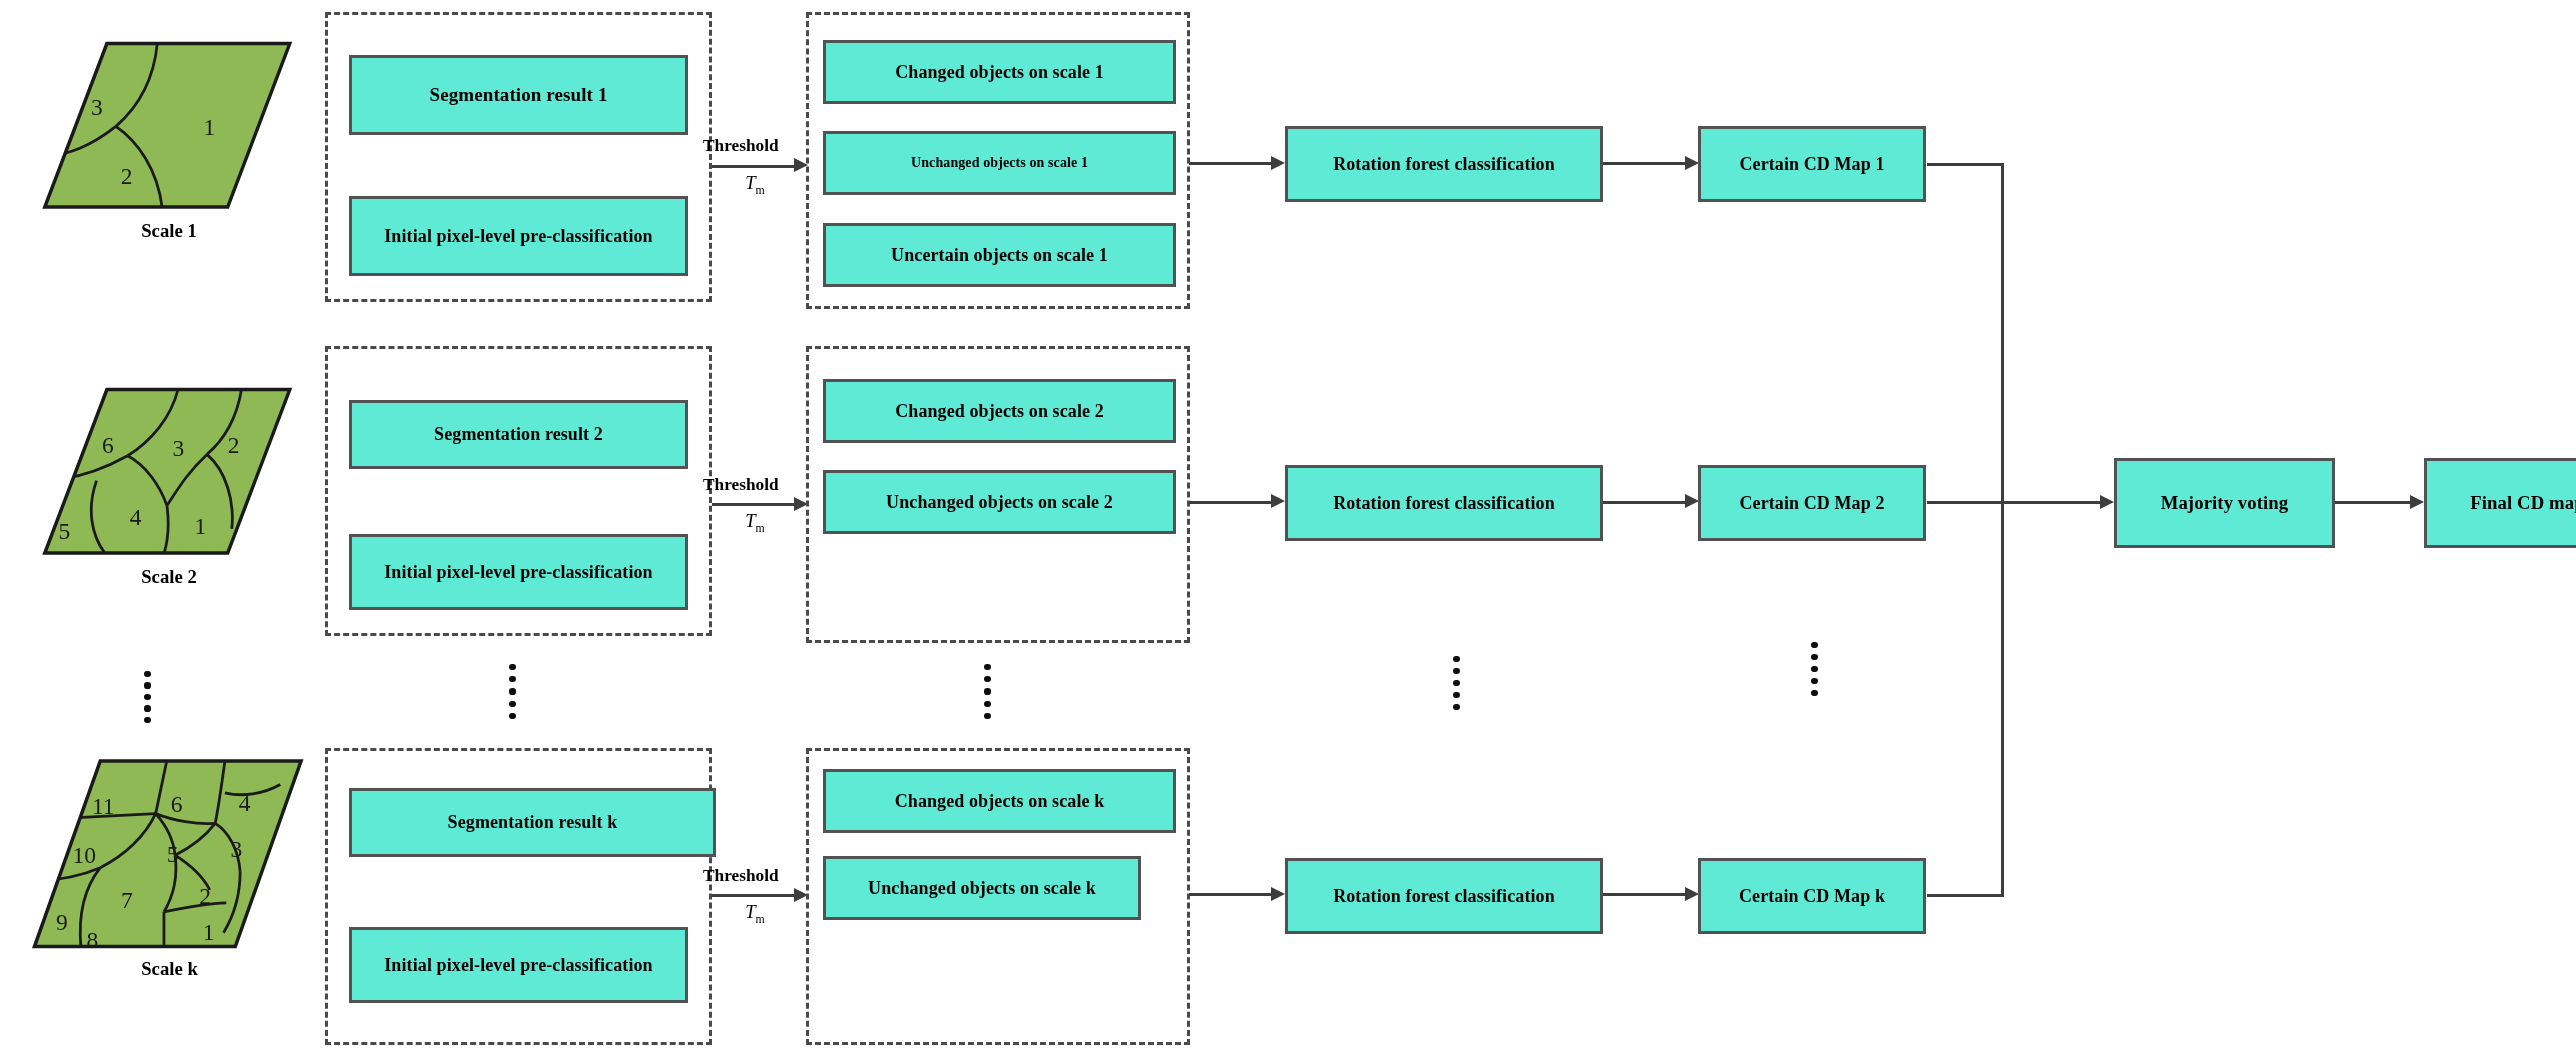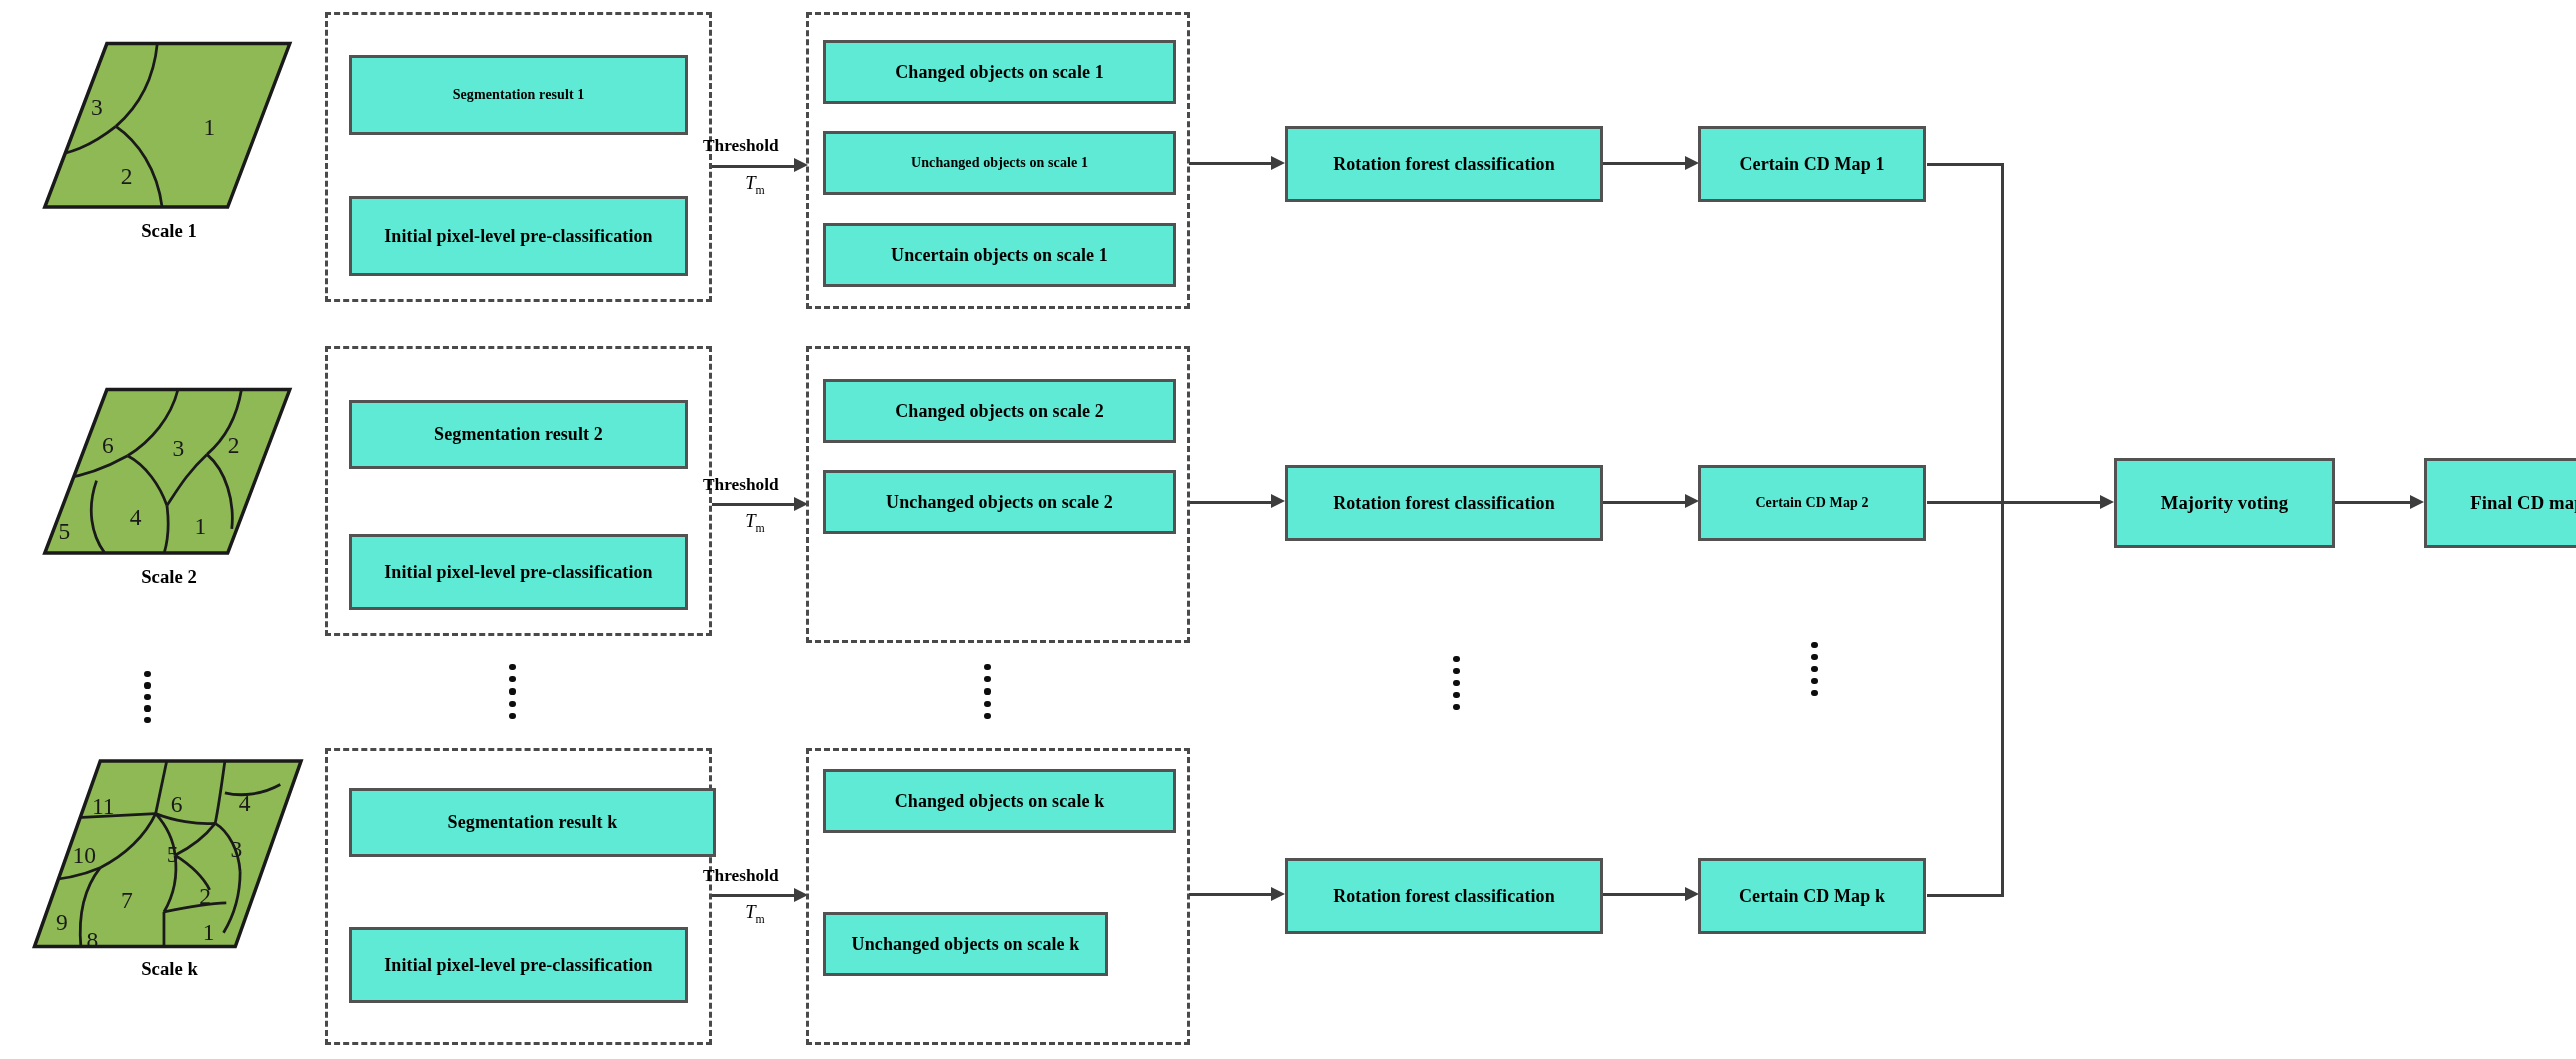--- a/index.html
+++ b/index.html
@@ -116,21 +116,21 @@
       </g>
       <text class="para-num" x="72" y="112">3</text>
       <text class="para-num" x="235" y="140">1</text>
       <text class="para-num" x="115" y="212">2</text>
     </svg>
   </div>
   <div class="abs scale-caption" style="left:41px;top:220px;width:256px;">Scale 1</div>
 
   <div class="abs dashed-group" style="left:325px;top:12.4px;width:387px;height:290px;"></div>
 
-  <div class="abs box" style="left:349px;top:55px;width:339px;height:80px;font-size:14px;">
+  <div class="abs box" style="left:349px;top:55px;width:339px;height:80px;font-size:19px;">
     <span>Segmentation result 1</span>
   </div>
 
   <div class="abs box" style="left:349px;top:196px;width:339px;height:80px;font-size:18px;">
     <span>Initial pixel-level pre-classification</span>
   </div>
 
   <div class="abs thr-label" style="left:703px;top:136px;width:104px;">Threshold</div>
   <div class="abs hline" style="left:712px;top:165px;width:83px;"></div>
   <div class="abs arrowhead" style="left:794px;top:158px;"></div>
@@ -221,21 +221,21 @@
   <div class="abs hline" style="left:1189px;top:501px;width:83px;"></div>
   <div class="abs arrowhead" style="left:1271px;top:494px;"></div>
 
   <div class="abs box" style="left:1285px;top:465px;width:318px;height:76px;font-size:18px;">
     <span>Rotation forest classification</span>
   </div>
 
   <div class="abs hline" style="left:1603px;top:501px;width:83px;"></div>
   <div class="abs arrowhead" style="left:1685px;top:494px;"></div>
 
-  <div class="abs box" style="left:1698px;top:465px;width:228px;height:76px;font-size:14px;">
+  <div class="abs box" style="left:1698px;top:465px;width:228px;height:76px;font-size:18px;">
     <span>Certain CD Map 2</span>
   </div>
 
   <div class="abs vdots" style="left:142px;top:671px;width:11px;height:52px;">
     <i></i>
       <i></i>
       <i></i>
       <i></i>
       <i></i>
   </div>
@@ -324,21 +324,21 @@
   <div class="abs arrowhead" style="left:794px;top:888px;"></div>
   <div class="abs thr-sub" style="left:703px;top:901px;width:104px;">
     <span>T</span><sub>m</sub>
   </div>
 
   <div class="abs dashed-group" style="left:806px;top:748px;width:384px;height:297px;"></div>
 
   <div class="abs box" style="left:823px;top:769px;width:353px;height:64px;font-size:18px;">
     <span>Changed objects on scale k</span>
   </div>
-  <div class="abs box" style="left:823px;top:912px;width:285px;height:64px;font-size:18px;">
+  <div class="abs box" style="left:823px;top:856px;width:318px;height:64px;font-size:18px;">
     <span>Unchanged objects on scale k</span>
   </div>
 
   <div class="abs hline" style="left:1189px;top:893px;width:83px;"></div>
   <div class="abs arrowhead" style="left:1271px;top:887px;"></div>
 
   <div class="abs box" style="left:1285px;top:858px;width:318px;height:76px;font-size:18px;">
     <span>Rotation forest classification</span>
   </div>
 

